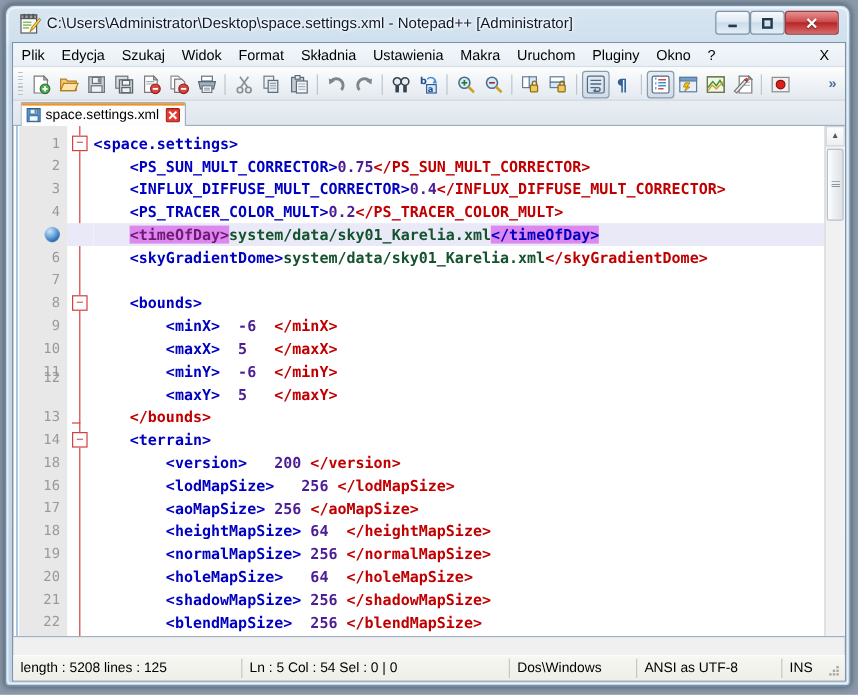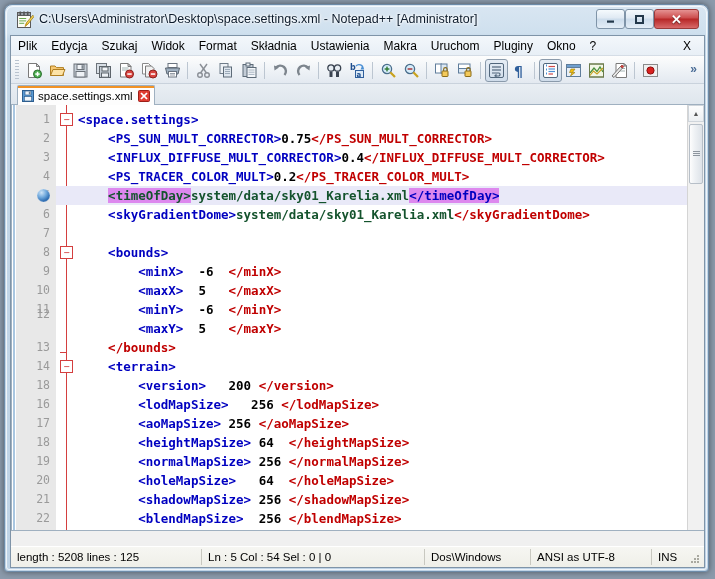--- a/index.html
+++ b/index.html
@@ -119,22 +119,22 @@
   }
   .codeline{
     position:absolute;left:0;height:19px;line-height:19px;white-space:pre;
     font-family:"DejaVu Sans Mono","Liberation Mono",monospace;
     font-size:12.5px;color:#000;
   }
   .hl-line{background:#e9e9f8;}
   .tagopen{color:#0000c0;font-weight:bold;}
   .tagclose{color:#c00000;font-weight:bold;}
   .txt{color:#14532d;font-weight:bold;}
-  .num{color:#000000;font-weight:bold;}
-  .matchtag{background:#dd88ee;color:#14532d;font-weight:bold;}
+  .num{color:#4c1d95;font-weight:bold;}
+  .matchtag{background:#dd88ee;color:#701a75;font-weight:bold;}
   .matchtag2{background:#dd88ee;color:#0000c0;font-weight:bold;}
 
   .foldbox{
     position:absolute;left:4px;width:13px;height:13px;
     border:1px solid #d43f3f;background:#fff;box-sizing:border-box;
     font-family:"DejaVu Sans Mono",monospace;font-size:10px;line-height:11px;
     text-align:center;color:#d43f3f;
   }
   .foldtick{position:absolute;left:4px;width:7px;height:1px;background:#d43f3f;}
   #bookmark{

